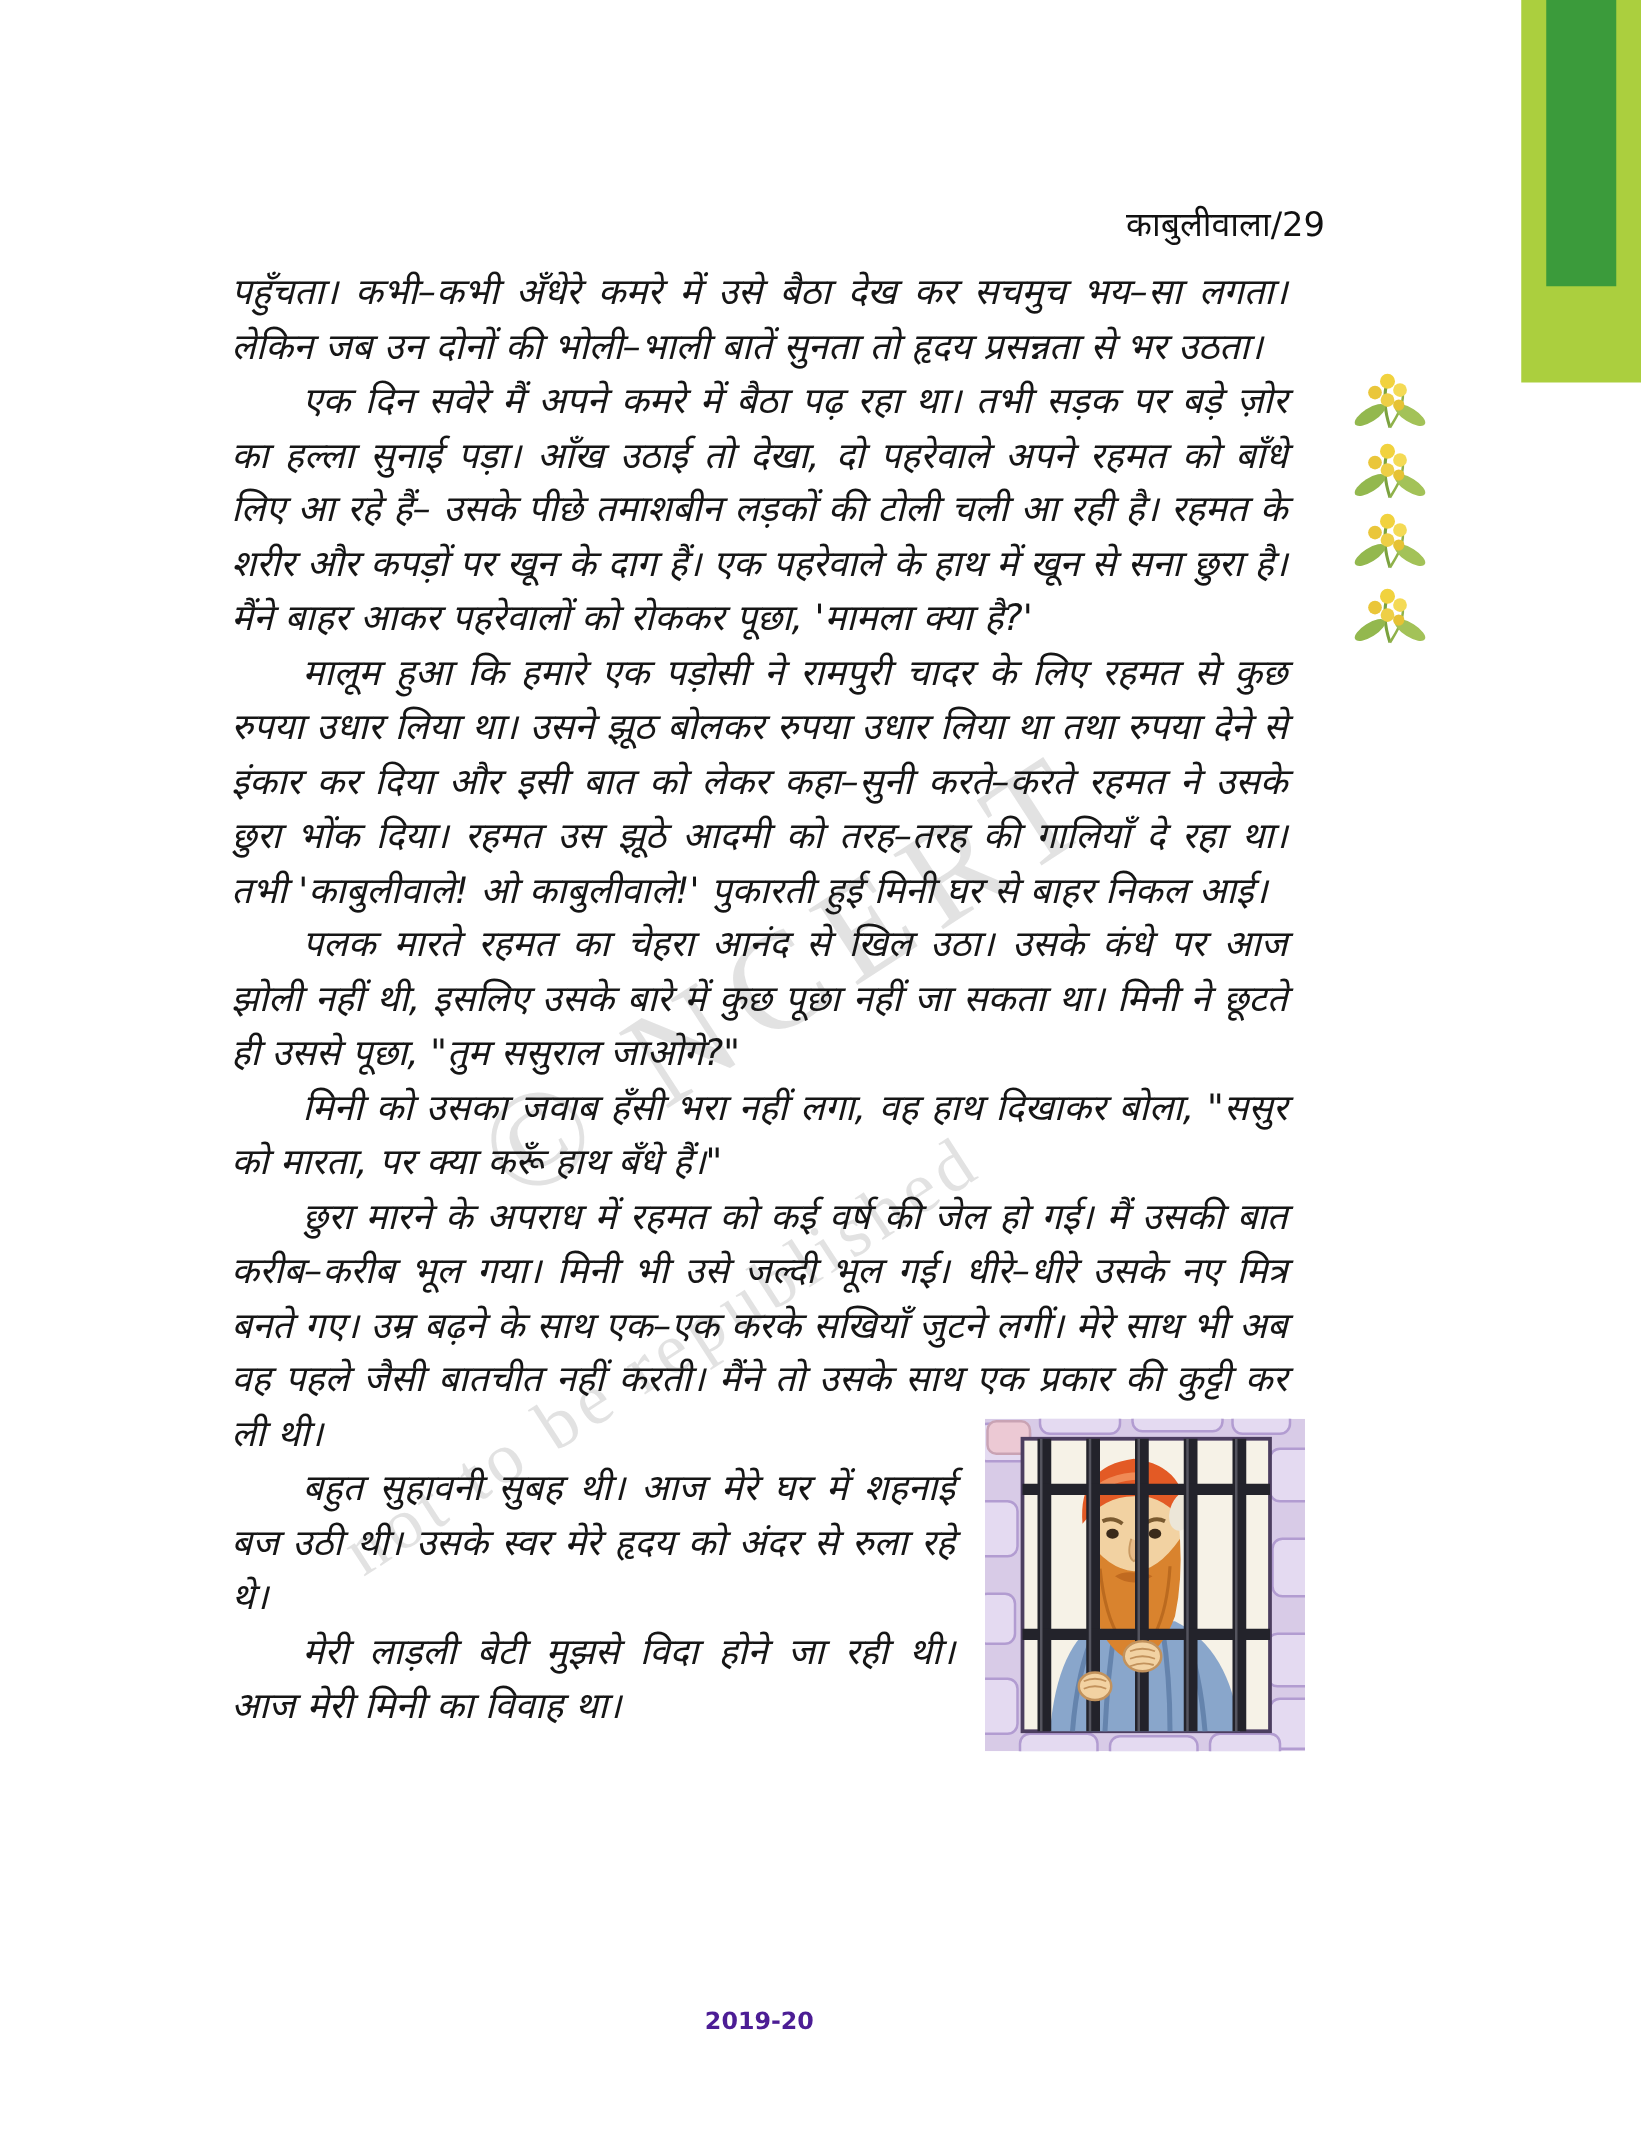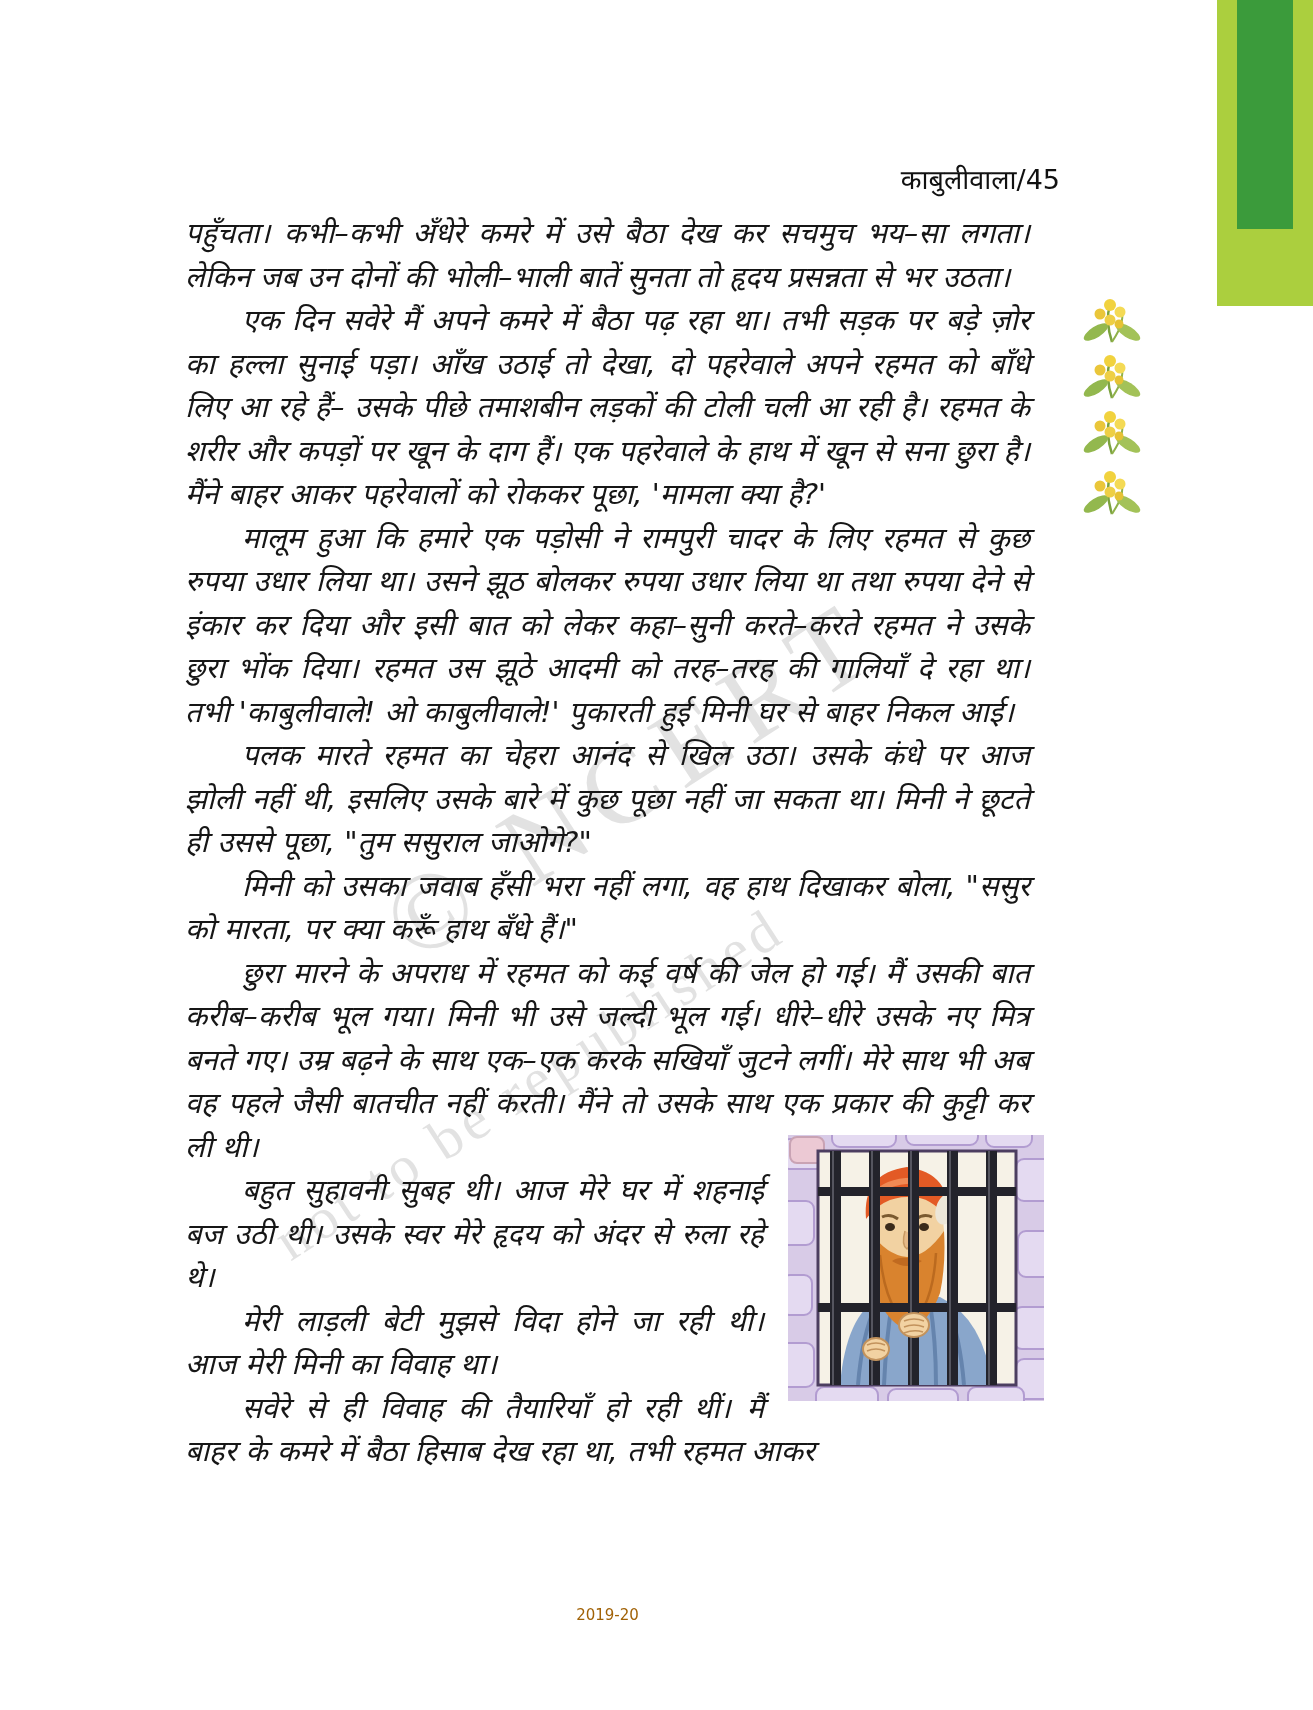--- a/index.html
+++ b/index.html
@@ -72,21 +72,21 @@
   .wm2 {
     left: 280px; top: 1212px;
     font-size: 58px; letter-spacing: 5px;
     transform: rotate(-33deg); transform-origin: 0 50%;
   }
 
   
   .page-footer {
     position: absolute; top: 1606px; left: 185px;
     width: 845px; text-align: center;
-    font-size: 15px; color: #a16207;
+    font-size: 19px; color: #4c1d95; font-weight: bold;
   }
 </style>
 </head>
 <body>
 
 <div class="page">
 
   <div class="green-band">
     <div class="green-band-dark"></div>
   </div>
@@ -109,21 +109,21 @@
       <use href="#cluster" y="0"></use>
       <use href="#cluster" y="56"></use>
       <use href="#cluster" y="112"></use>
       <use href="#cluster" y="172"></use>
     </svg>
   </div>
 
   <div class="watermark wm1">© NCERT</div>
   <div class="watermark wm2">not to be republished</div>
 
-  <div class="page-header">काबुलीवाला/45</div>
+  <div class="page-header">काबुलीवाला/29</div>
 
   <div class="content">
     <p class="first">पहुँचता। कभी–कभी अँधेरे कमरे में उसे बैठा देख कर सचमुच भय–सा लगता। लेकिन जब उन दोनों की भोली–भाली बातें सुनता तो हृदय प्रसन्नता से भर उठता।</p>
     <p>एक दिन सवेरे मैं अपने कमरे में बैठा पढ़ रहा था। तभी सड़क पर बड़े ज़ोर का हल्ला सुनाई पड़ा। आँख उठाई तो देखा, दो पहरेवाले अपने रहमत को बाँधे लिए आ रहे हैं– उसके पीछे तमाशबीन लड़कों की टोली चली आ रही है। रहमत के शरीर और कपड़ों पर खून के दाग हैं। एक पहरेवाले के हाथ में खून से सना छुरा है। मैंने बाहर आकर पहरेवालों को रोककर पूछा, 'मामला क्या है?'</p>
     <p>मालूम हुआ कि हमारे एक पड़ोसी ने रामपुरी चादर के लिए रहमत से कुछ रुपया उधार लिया था। उसने झूठ बोलकर रुपया उधार लिया था तथा रुपया देने से इंकार कर दिया और इसी बात को लेकर कहा–सुनी करते–करते रहमत ने उसके छुरा भोंक दिया। रहमत उस झूठे आदमी को तरह–तरह की गालियाँ दे रहा था। तभी 'काबुलीवाले! ओ काबुलीवाले!' पुकारती हुई मिनी घर से बाहर निकल आई।</p>
     <p>पलक मारते रहमत का चेहरा आनंद से खिल उठा। उसके कंधे पर आज झोली नहीं थी, इसलिए उसके बारे में कुछ पूछा नहीं जा सकता था। मिनी ने छूटते ही उससे पूछा, "तुम ससुराल जाओगे?"</p>
     <p>मिनी को उसका जवाब हँसी भरा नहीं लगा, वह हाथ दिखाकर बोला, "ससुर को मारता, पर क्या करूँ हाथ बँधे हैं।"</p>
     <p>छुरा मारने के अपराध में रहमत को कई वर्ष की जेल हो गई। मैं उसकी बात करीब–करीब भूल गया। मिनी भी उसे जल्दी भूल गई। धीरे–धीरे उसके नए मित्र बनते गए। उम्र बढ़ने के साथ एक–एक करके सखियाँ जुटने लगीं। मेरे साथ भी अब वह पहले जैसी बातचीत नहीं करती। मैंने तो उसके साथ एक प्रकार की कुट्टी कर ली थी।</p>
 
     <div class="illustration-float">
@@ -197,18 +197,17 @@
         </g>
         <g stroke="#c2925c" stroke-width="1.5" fill="none">
           <path d="M116,186 Q126,182 136,186 M116,192 Q126,188 136,192 M116,198 Q126,194 135,197"></path>
           <path d="M79,210 Q88,206 97,210 M79,216 Q88,212 97,216"></path>
         </g>
       </svg>
     </div>
 
     <p>बहुत सुहावनी सुबह थी। आज मेरे घर में शहनाई बज उठी थी। उसके स्वर मेरे हृदय को अंदर से रुला रहे थे।</p>
     <p>मेरी लाड़ली बेटी मुझसे विदा होने जा रही थी। आज मेरी मिनी का विवाह था।</p>
-    <p>सवेरे से ही विवाह की तैयारियाँ हो रही थीं। मैं बाहर के कमरे में बैठा हिसाब देख रहा था, तभी रहमत आकर</p>
   </div>
 
   <div class="page-footer">2019-20</div>
 
 </div>
 
 </body></html>

